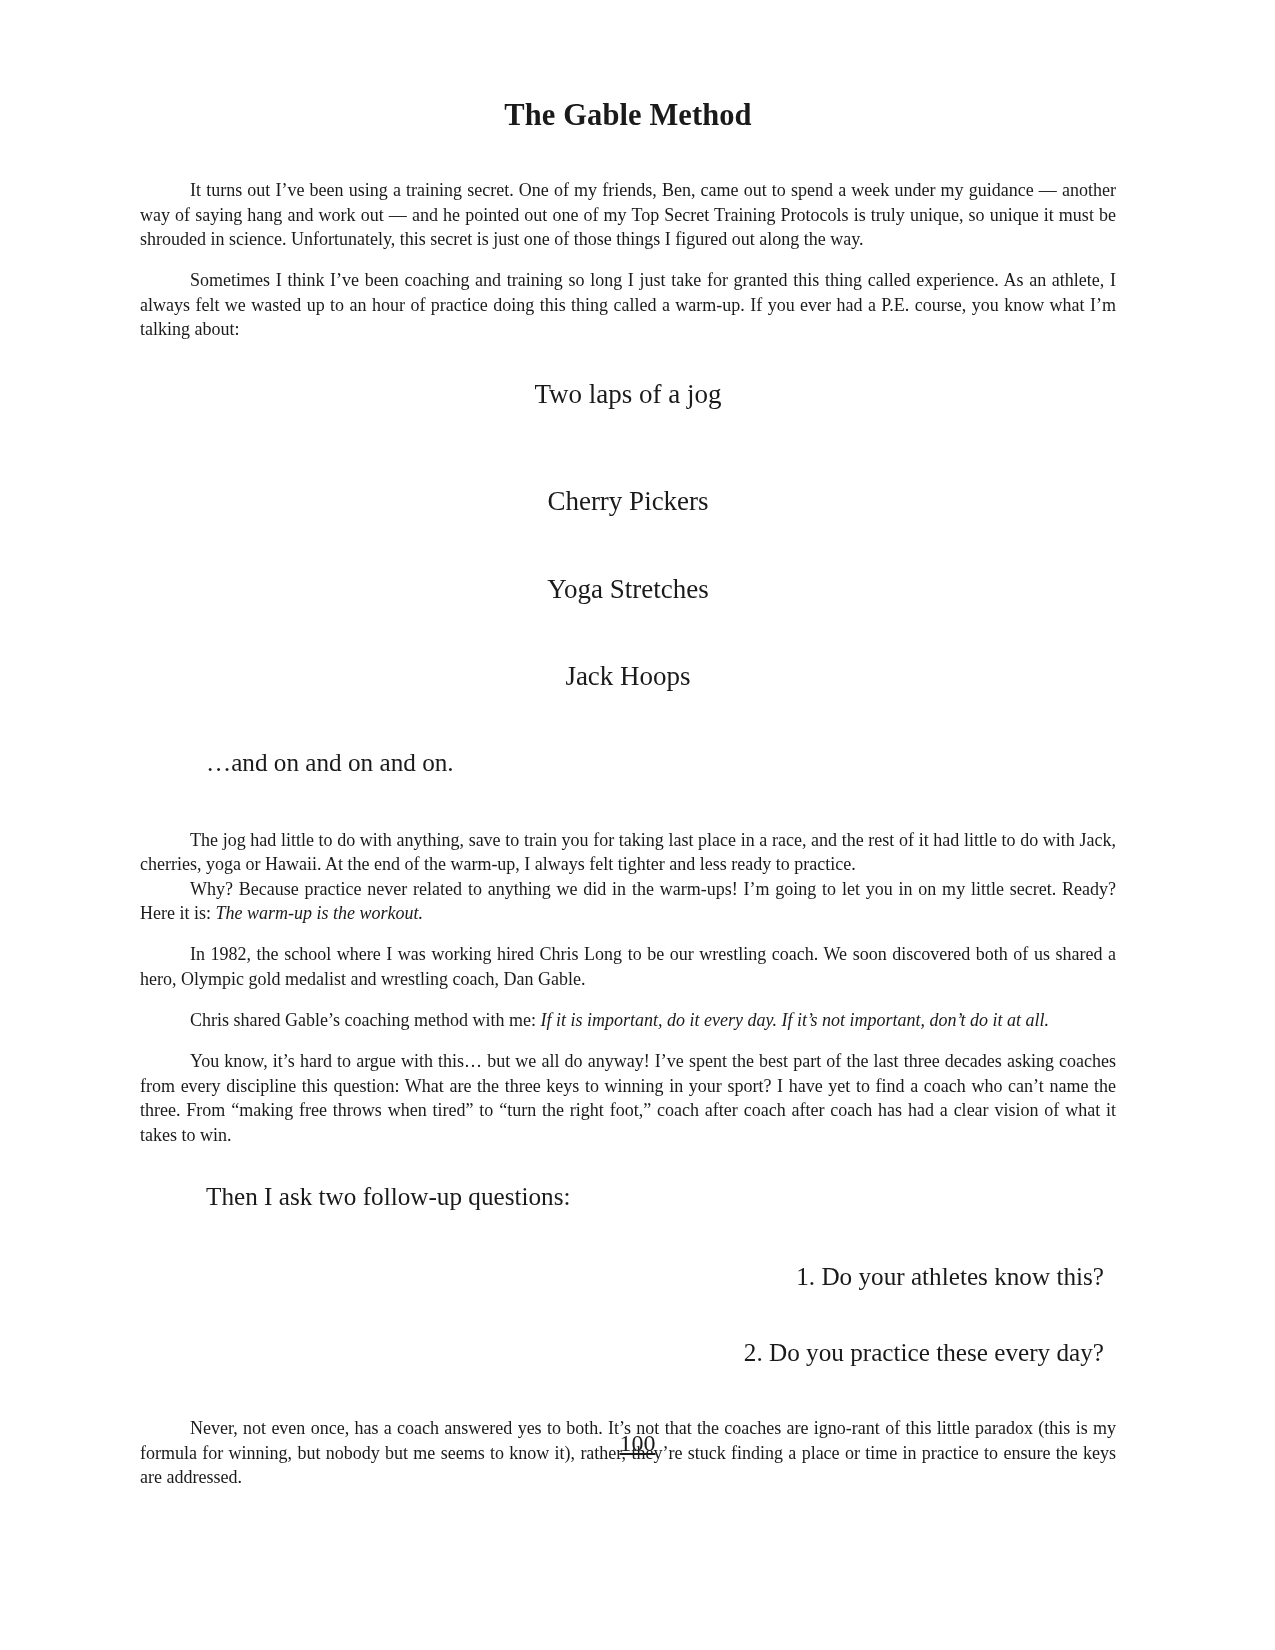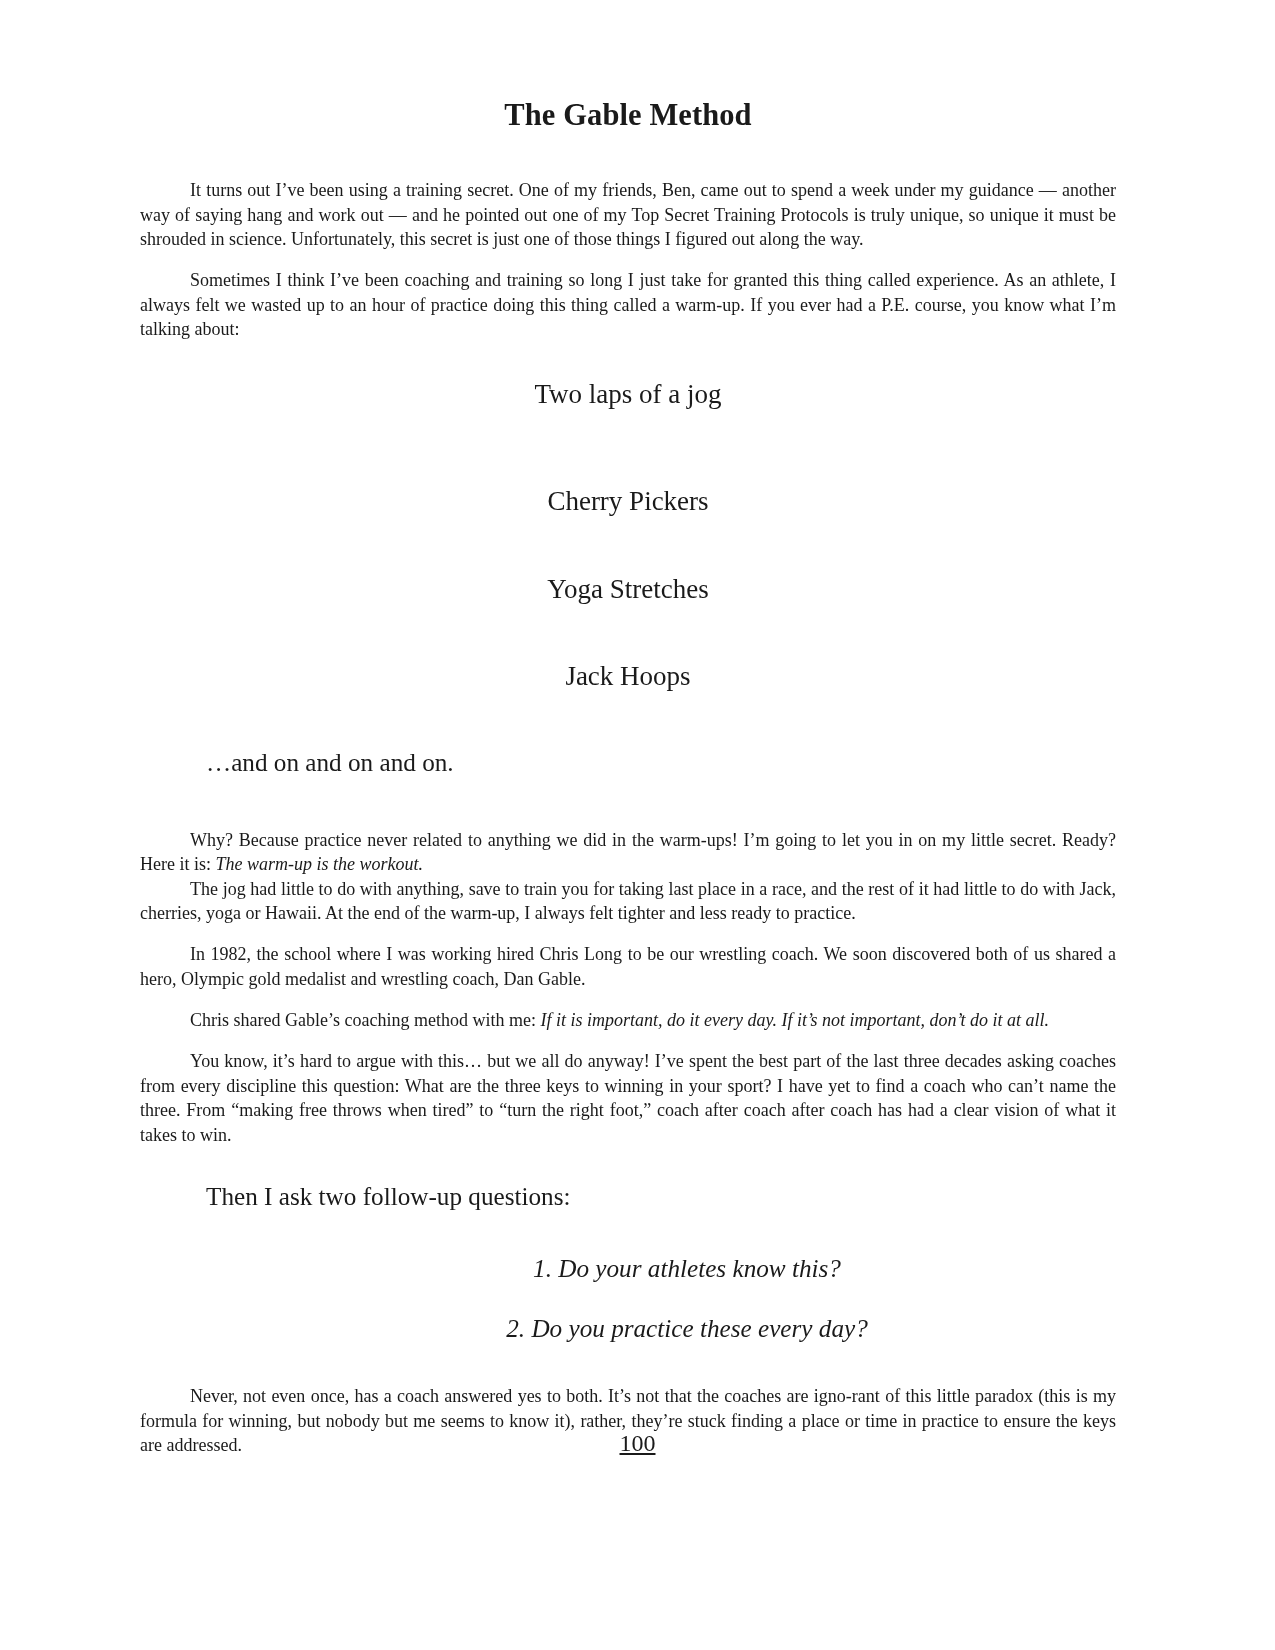--- a/index.html
+++ b/index.html
@@ -67,25 +67,24 @@
   p.flush-par {
     font-size: 25.2px;
     line-height: 1.355;
     text-align: left;
     margin: 16px;
     text-indent: 50px;
   }
   p.numbered-item {
     font-size: 25.2px;
     line-height: 1.355;
-    text-align: center;
-    margin: 4px;
+    text-align: right;
+    margin: 12px;
     padding-left: 118px;
     text-indent: 0;
-    font-style: italic;
   }
   .num-gap { height: 18px; }
   em { font-style: italic; }
   .page-number {
     position: absolute;
     left: 0;
     top: 1430px;
     width: 1275px;
     text-align: center;
     font-size: 24px;
@@ -122,23 +121,23 @@
       <div class="item-gap"></div>
       <p class="centered-item">Jack Hoops</p>
     </div>
 
     <div class="item-gap"></div>
 
     <p class="flush-par">…and on and on and on.</p>
 
     <div class="par-gap" style="height:32px"></div>
 
+    <p class="body-par">The jog had little to do with anything, save to train you for taking last place in a race, and the rest of it had little to do with Jack, cherries, yoga or Hawaii. At the end of the warm-up, I always felt tighter and less ready to practice.</p>
+
     <p class="body-par tight"><span>Why? Because practice never related to anything we did in the warm-ups! I’m going to let you in on my little secret. Ready? Here it is: </span><em>The warm-up is the workout.</em></p>
-
-    <p class="body-par">The jog had little to do with anything, save to train you for taking last place in a race, and the rest of it had little to do with Jack, cherries, yoga or Hawaii. At the end of the warm-up, I always felt tighter and less ready to practice.</p>
 
     <div class="par-gap"></div>
 
     <p class="body-par">In 1982, the school where I was working hired Chris Long to be our wrestling coach. We soon discovered both of us shared a hero, Olympic gold medalist and wrestling coach, Dan Gable.</p>
 
     <div class="par-gap"></div>
 
     <p class="body-par"><span>Chris shared Gable’s coaching method with me: </span><em>If it is important, do it every day. If it’s not important, don’t do it at all.</em></p>
 
     <div class="par-gap"></div>

